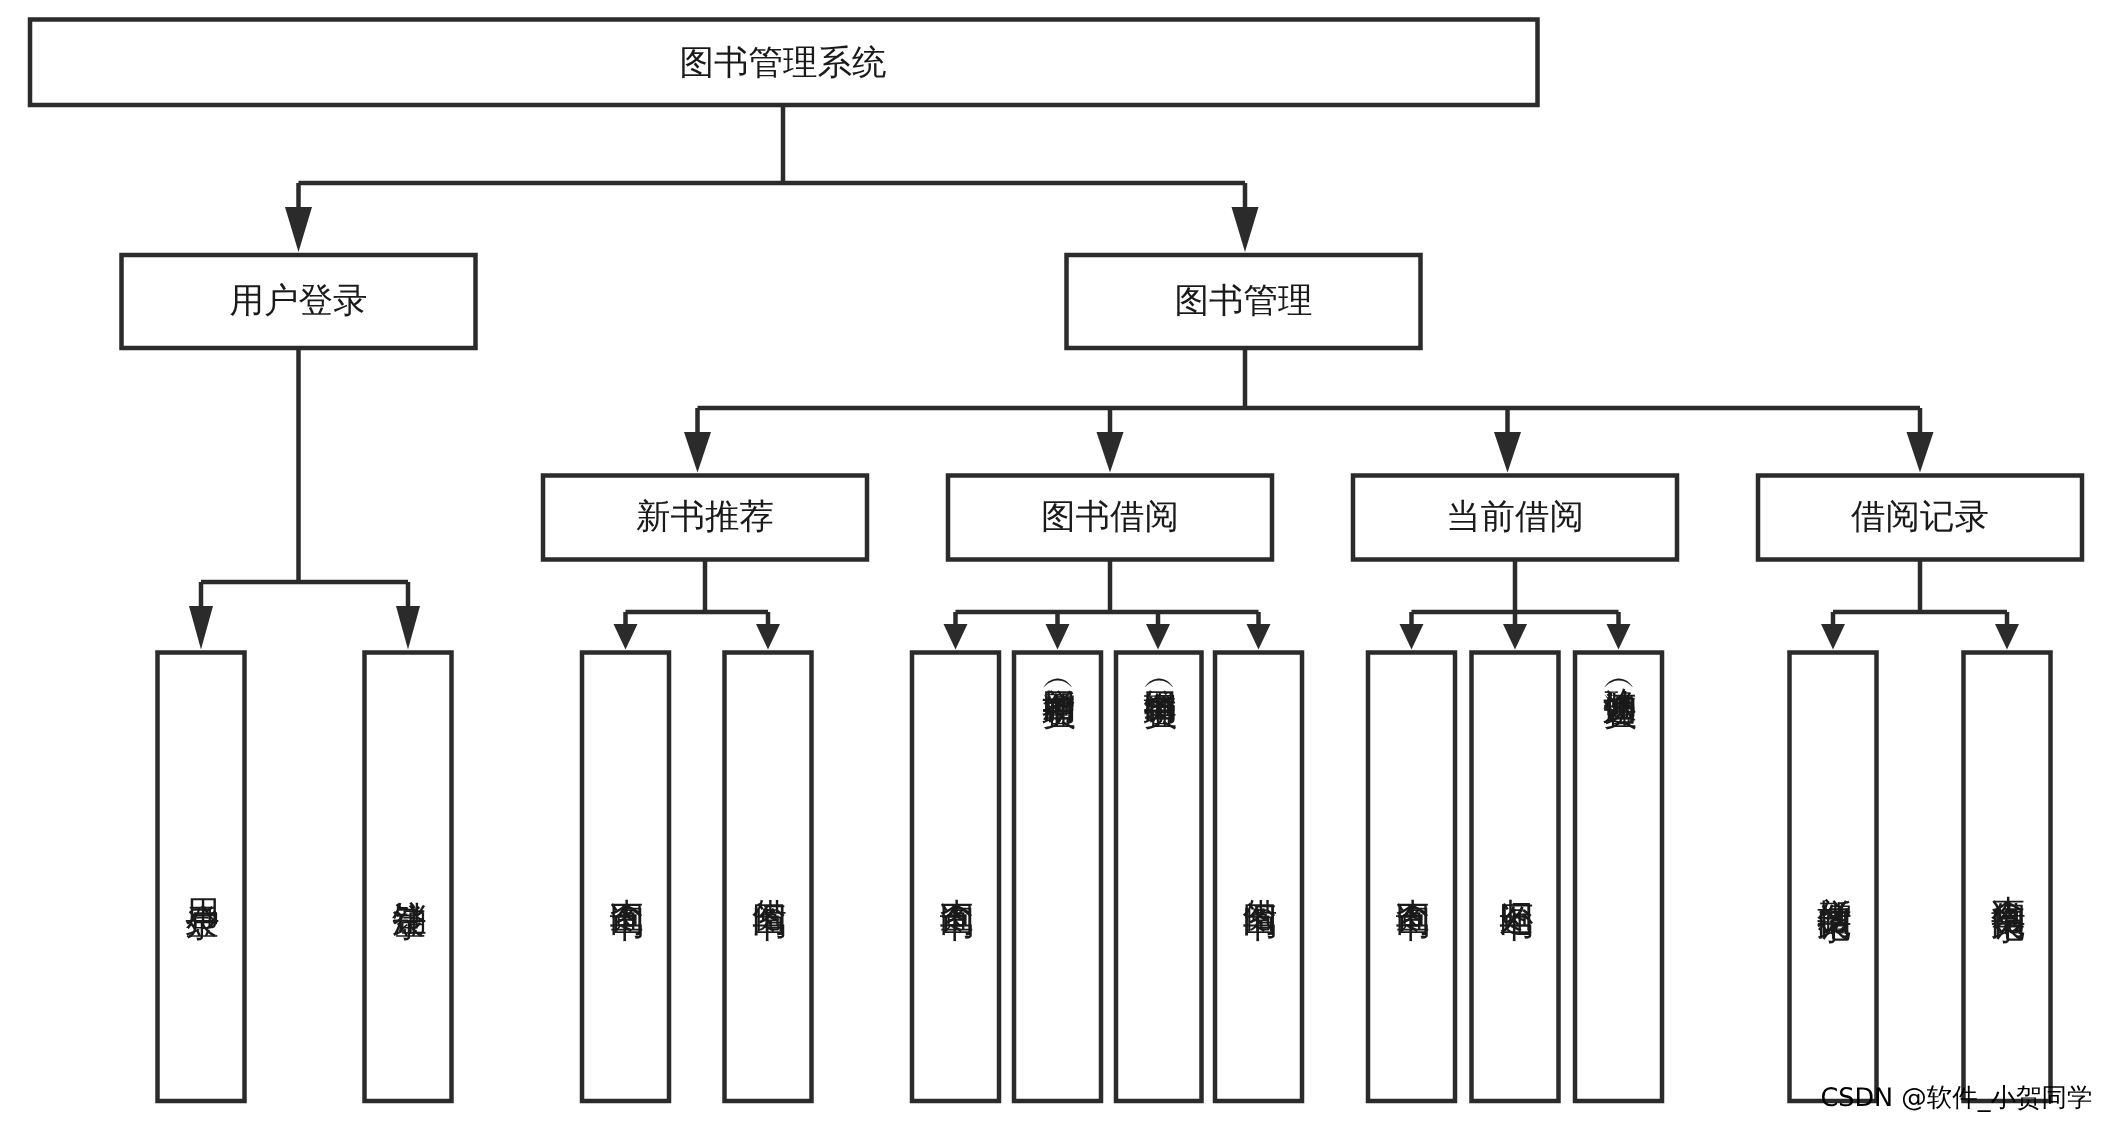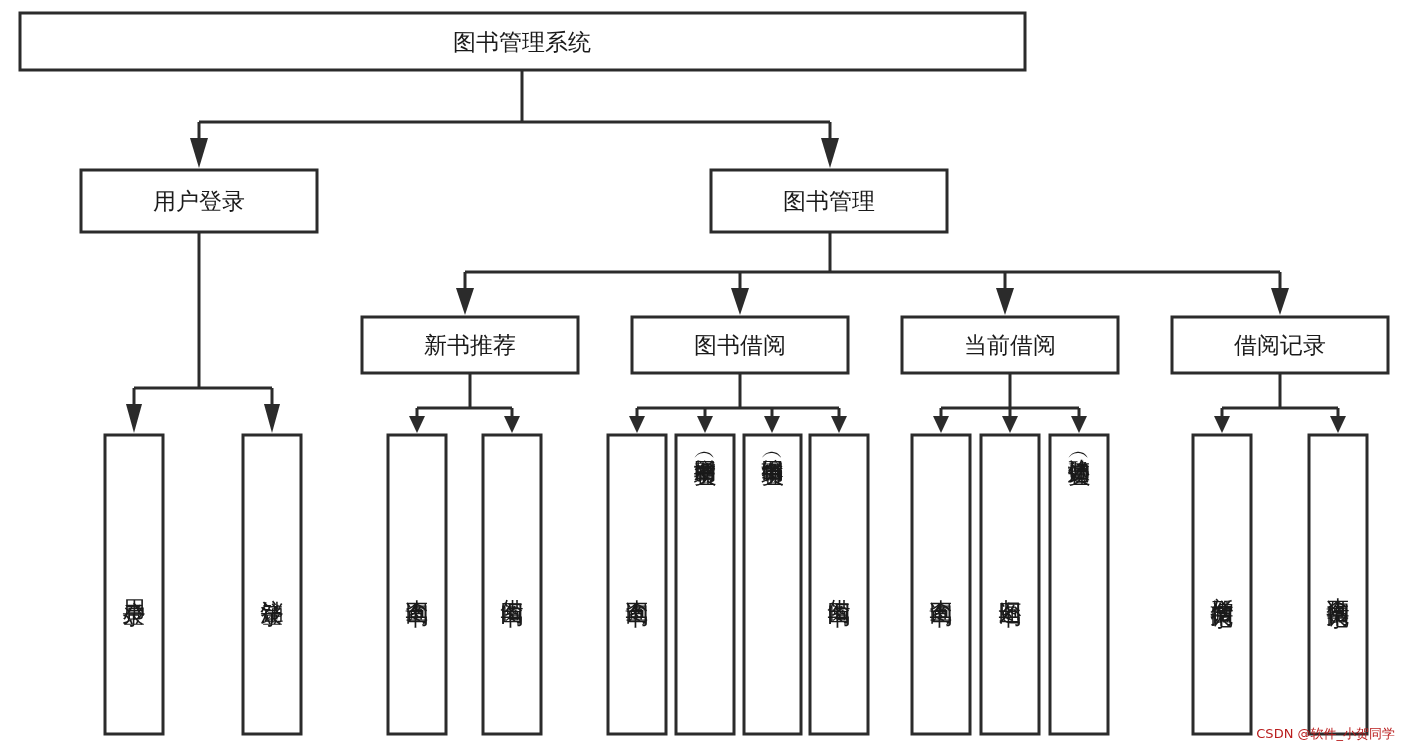--- a/index.html
+++ b/index.html
@@ -74,22 +74,22 @@
   }
   .leaf-label.tall {
     font-size: 22px;
     letter-spacing: 1px;
   }
   #watermark {
     position: absolute;
     right: 10px;
     bottom: 4px;
     font-family: "DejaVu Sans", "Liberation Sans", sans-serif;
-    font-size: 13px;
-    color: #b91c1c;
+    font-size: 17px;
+    color: #000000;
     white-space: nowrap;
     pointer-events: none;
     padding-left: 36px;
   }
 </style>
 </head>
 <body>
 
 <div id="diagram-root">
 

